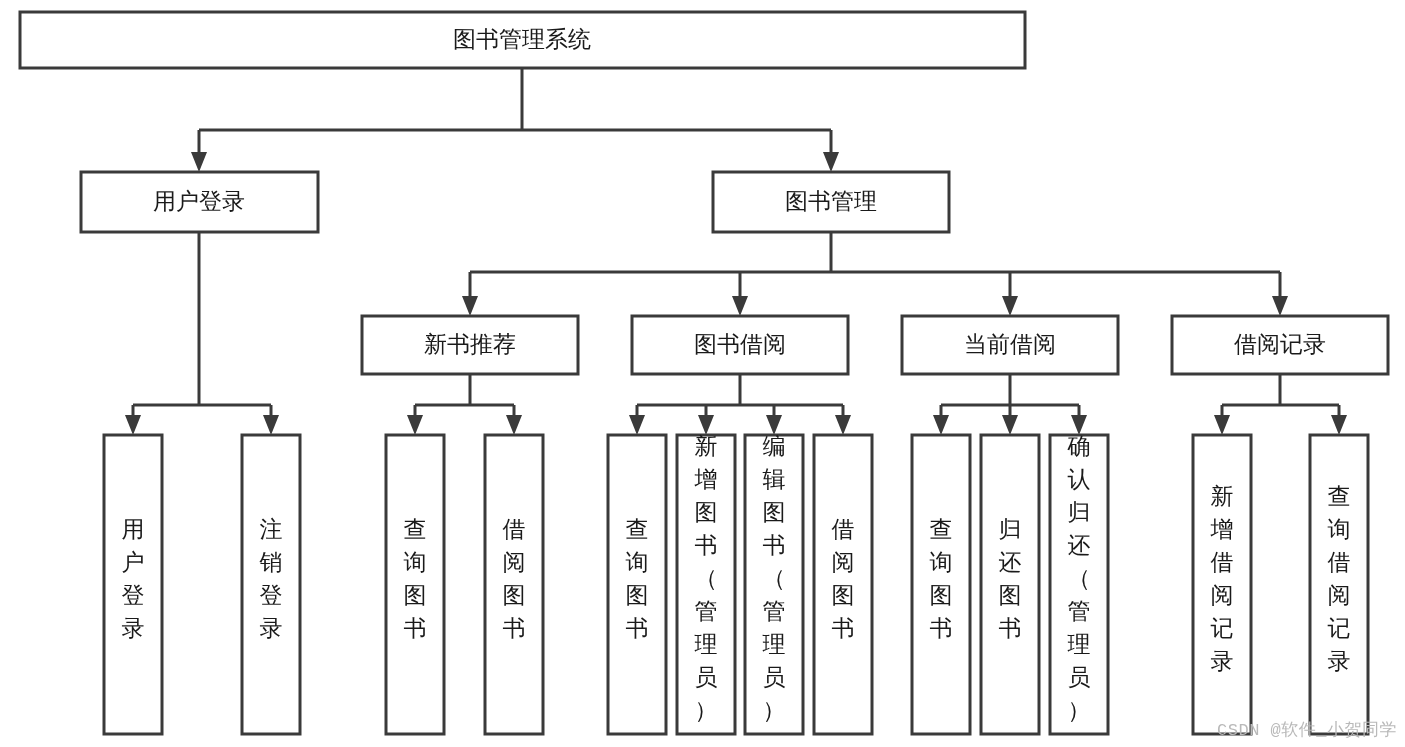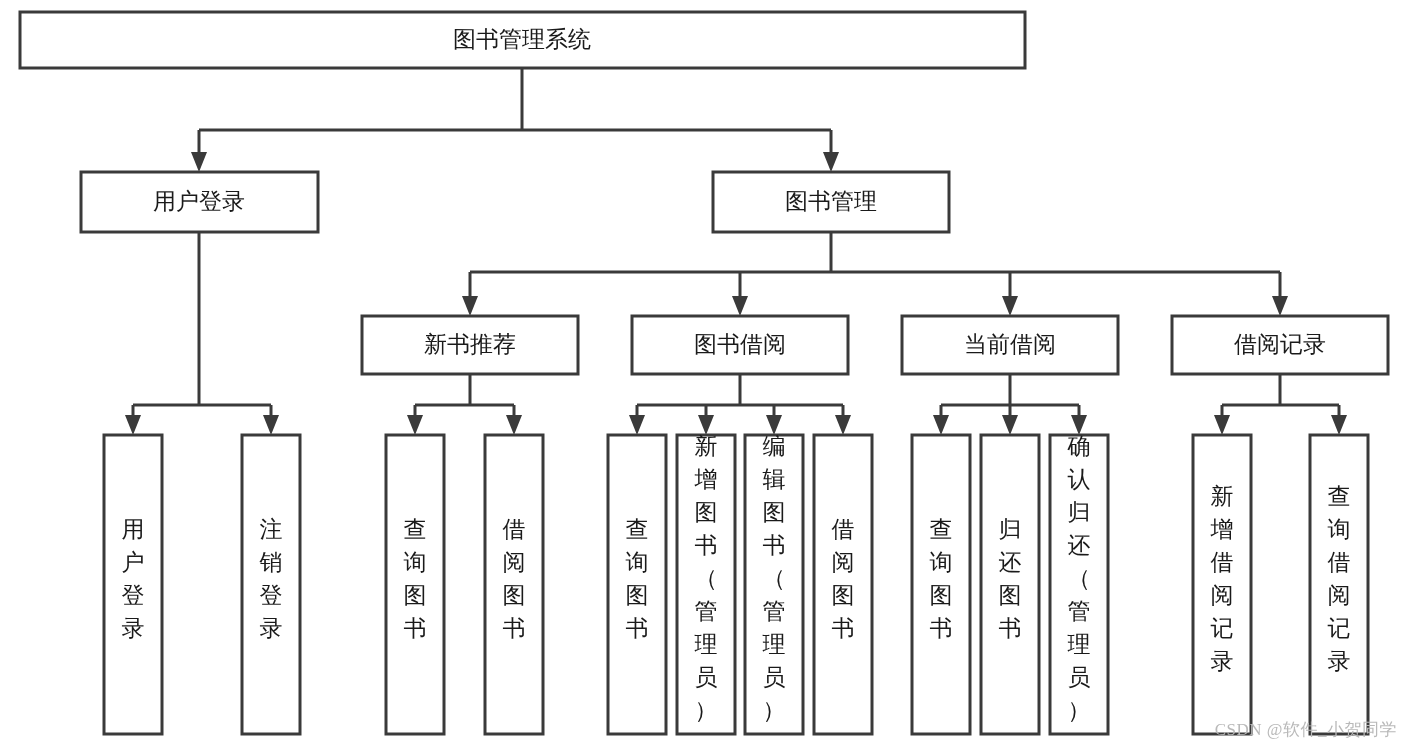--- a/index.html
+++ b/index.html
@@ -52,21 +52,21 @@
   .node-label-v {
     font-family: "Liberation Sans", "DejaVu Sans", sans-serif;
     font-size: 23px;
     fill: #1a1a1a;
     text-anchor: middle;
   }
   .watermark {
     position: absolute;
     right: 8px;
     bottom: 6px;
-    font-family: Liberation Serif, serif;
+    font-family: Liberation Mono, monospace;
     font-size: 17px;
     color: #b9b9b9;
     letter-spacing: 0.5px;
     white-space: nowrap;
     pointer-events: none;
   }
 </style>
 </head>
 <body>
 

